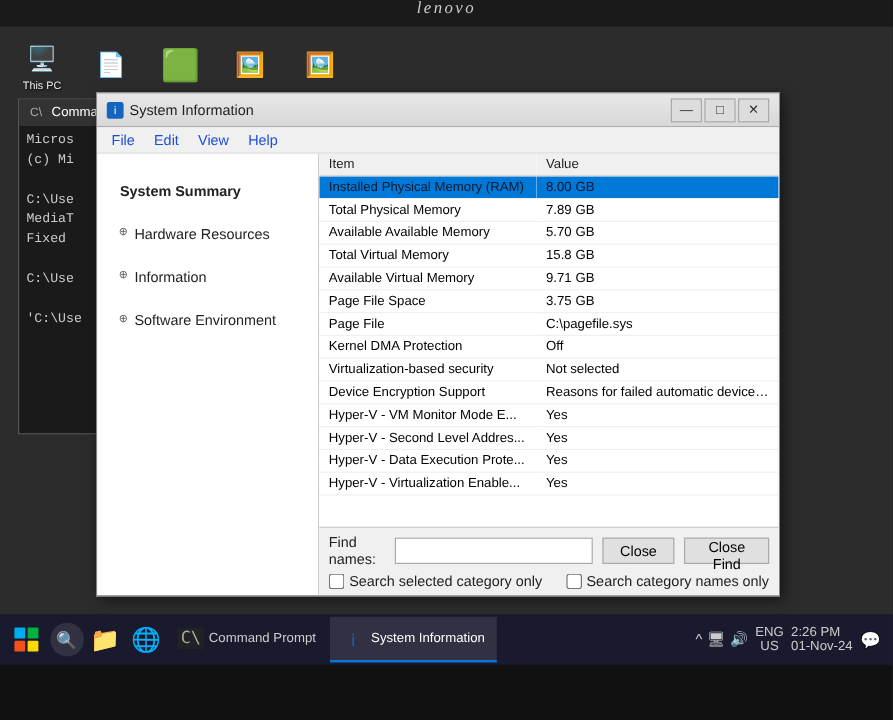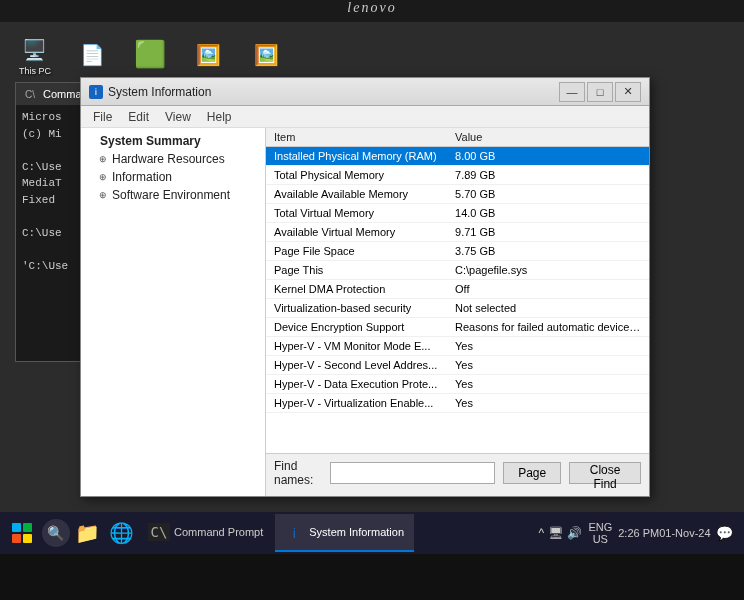--- a/index.html
+++ b/index.html
@@ -183,21 +183,21 @@
       display: flex;
       align-items: center;
       padding: 0 4px;
       border-bottom: 1px solid #ddd;
       gap: 0;
     }
 
     .menu-item {
       padding: 2px 8px;
       font-size: 12px;
-      color: #404040;
+      color: #1d4ed8;
       cursor: pointer;
     }
 
     
     .sysinfo-content {
       display: flex;
       flex: 1;
       overflow: hidden;
     }
 
@@ -209,22 +209,22 @@
       overflow-y: auto;
       padding: 4px 0;
     }
 
     .tree-item {
       padding: 2px 6px;
       font-size: 12px;
       color: #222;
       cursor: pointer;
       display: flex;
-      align-items: center;
       gap: 3px;
+      margin-top: 18px;
     }
 
     .tree-item.root {
       font-weight: bold;
       padding-left: 6px;
     }
 
     .tree-item.child { padding-left: 18px; }
 
     .tree-expander {
@@ -253,21 +253,21 @@
       border-bottom: 1px solid #ccc;
       padding: 3px 8px;
       text-align: left;
       font-weight: normal;
       color: #222;
       position: sticky;
       top: 0;
     }
 
     .data-table tbody tr { cursor: default; }
-    .data-table tbody tr.selected { background: #0078d7; color: #ffffff; }
+    .data-table tbody tr.selected { background: #0078d7; color: #0f172a; }
 
     .data-table tbody td {
       padding: 3px 8px;
       border-bottom: 1px solid #f0f0f0;
       white-space: nowrap;
       overflow: hidden;
       text-overflow: ellipsis;
       max-width: 200px;
     }
 
@@ -414,21 +414,21 @@
       gap: 4px;
     }
 
     .sys-tray-icon {
       font-size: 12px;
       color: #ccc;
     }
 
     .clock {
       display: flex;
-      flex-direction: row;
+      flex-direction: column;
       align-items: flex-start;
       font-size: 11px;
       color: #ccc;
     }
 
     .taskbar-file-icon {
       width: 32px;
       height: 32px;
       display: flex;
       align-items: center;
@@ -547,32 +547,32 @@
                   <tr>
                     <td>Total Physical Memory</td>
                     <td>7.89 GB</td>
                   </tr>
                   <tr>
                     <td>Available Available Memory</td>
                     <td>5.70 GB</td>
                   </tr>
                   <tr>
                     <td>Total Virtual Memory</td>
-                    <td>14.0 GB</td>
+                    <td>15.8 GB</td>
                   </tr>
                   <tr>
                     <td>Available Virtual Memory</td>
                     <td>9.71 GB</td>
                   </tr>
                   <tr>
                     <td>Page File Space</td>
                     <td>3.75 GB</td>
                   </tr>
                   <tr>
-                    <td>Page This</td>
+                    <td>Page File</td>
                     <td>C:\pagefile.sys</td>
                   </tr>
                   <tr>
                     <td>Kernel DMA Protection</td>
                     <td>Off</td>
                   </tr>
                   <tr>
                     <td>Virtualization-based security</td>
                     <td>Not selected</td>
                   </tr>
@@ -597,22 +597,32 @@
                     <td>Yes</td>
                   </tr>
                 </tbody>
             </table>
           </div>
 
           <div class="find-bar">
             <div class="find-row1">
               <span class="find-label">Find names:</span>
               <input class="find-input" type="text" style="">
-              <button class="find-btn">Page</button>
+              <button class="find-btn">Close</button>
               <button class="find-btn">Close Find</button>
+            </div>
+            <div class="find-row2">
+              <label class="checkbox-label">
+                <input type="checkbox" style="">
+                <span>Search selected category only</span>
+              </label>
+              <label class="checkbox-label">
+                <input type="checkbox" style="">
+                <span>Search category names only</span>
+              </label>
             </div>
           </div>
 
         </div>
       </div>
 
     </div>
   </div>
 
   <div class="taskbar">

